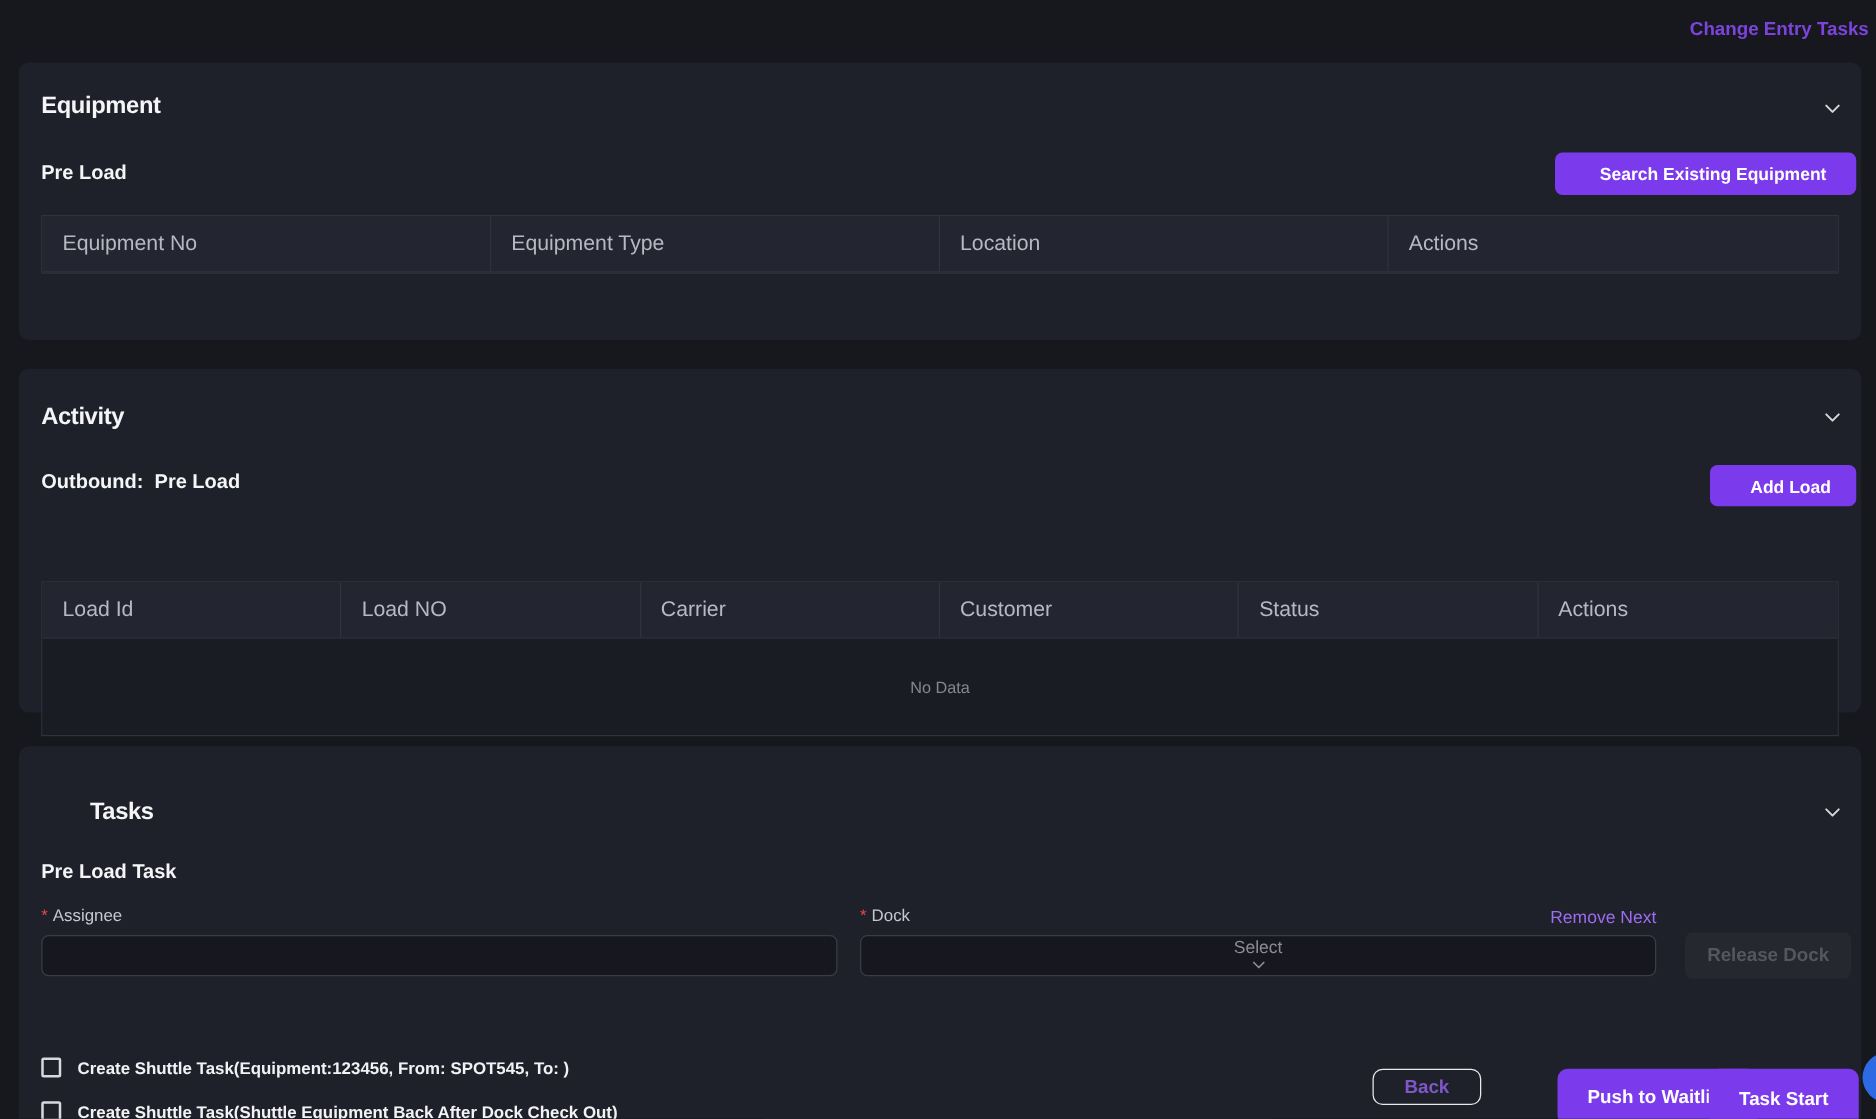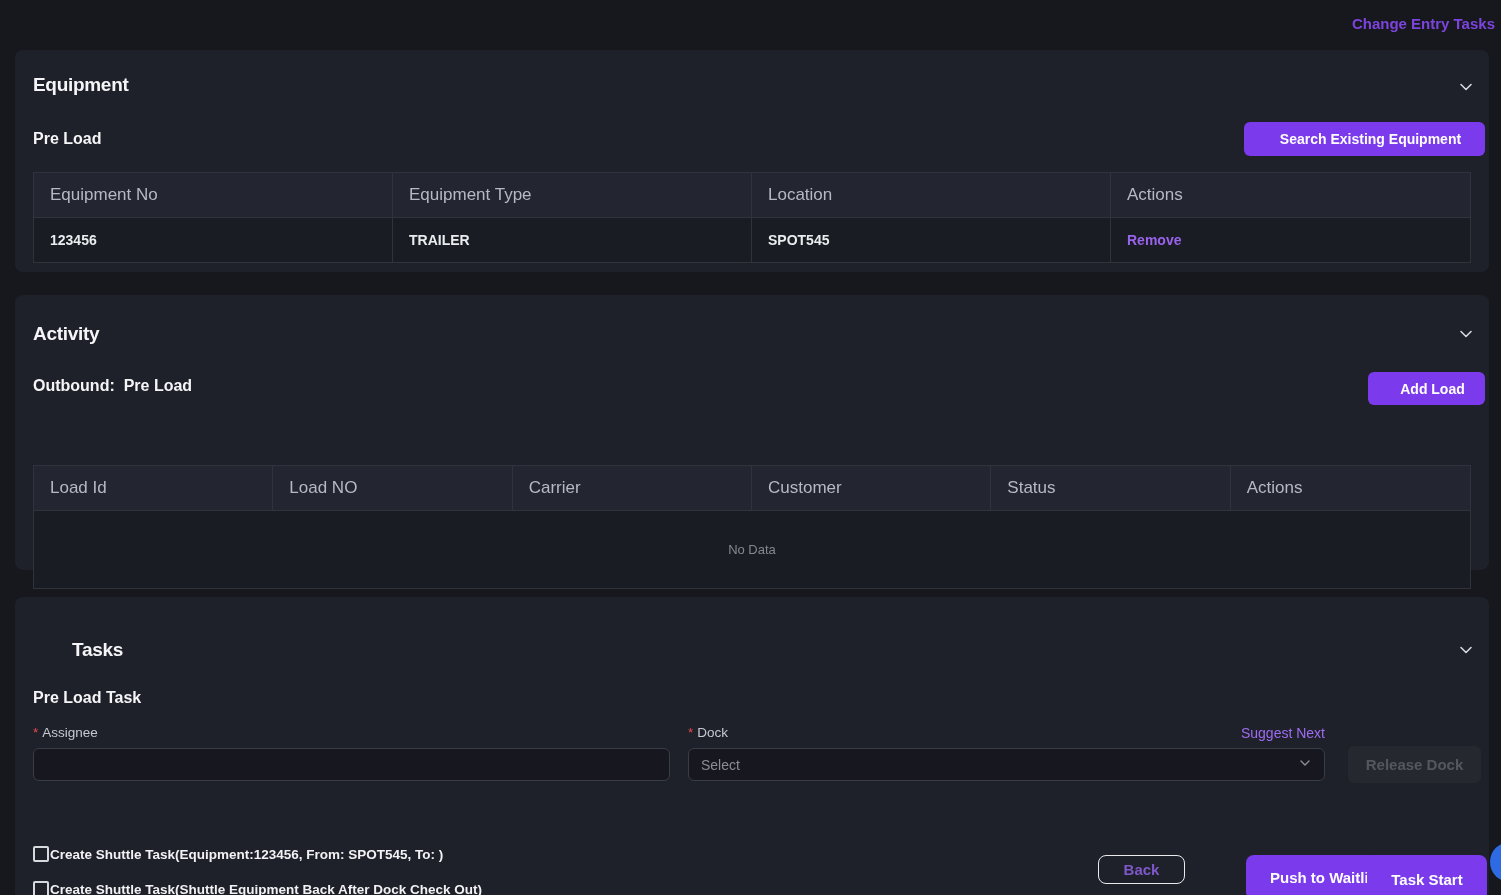--- a/index.html
+++ b/index.html
@@ -75,21 +75,21 @@
     display:flex; align-items:center; justify-content:space-between;
     padding:0 12px; cursor:pointer;
   }
   .select-placeholder { font-size:14px; color:#8b8d95; }
   .suggest-next { position:absolute; text-align:right; font-size:14px; font-weight:400; color:#9d6cf0; cursor:pointer; }
   .btn-disabled {
     position:absolute; display:flex; align-items:center; justify-content:center;
     background:#26282f; color:#55575f; font-size:15px; font-weight:700;
     border:none; border-radius:6px; cursor:not-allowed;
   }
-  .check-row { position:absolute; display:flex; align-items:center; gap:1px; }
+  .check-row { position:absolute; display:flex; align-items:center; gap:13px; }
   .checkbox {
     width:16px; height:16px; border:2px solid #d8d9de; border-radius:2px;
     background:transparent; flex:none; cursor:pointer;
   }
   .check-label { font-size:13.5px; font-weight:700; color:#f2f2f4; white-space:nowrap; }
   
   .btn-outline {
     position:absolute; display:flex; align-items:center; justify-content:center;
     background:transparent; border:1px solid #e9e9ee; border-radius:8px;
     color:#7e57c8; font-size:15px; font-weight:700; cursor:pointer;
@@ -120,28 +120,20 @@
   </span>
   <div class="sub-title" style="top:80px;">Pre Load</div>
   <button class="btn" style="position:absolute; right:4px; top:72px; width:241px; height:34px;">Search Existing Equipment</button>
 
   <div class="tbl" style="top:122px;">
     <div class="tbl-head eq-grid">
       <div class="th">Equipment No</div>
       <div class="th">Equipment Type</div>
       <div class="th">Location</div>
       <div class="th">Actions</div>
-    </div>
-    <div class="tbl-row eq-grid">
-      <div class="td">123456</div>
-      <div class="td">TRAILER</div>
-      <div class="td">SPOT545</div>
-      <div class="td">
-          <span class="link-purple">Remove</span>
-        </div>
     </div>
   </div>
 </div>
 
 <div class="panel" style="top:295px; height:275px;">
   <div class="panel-title" style="top:28px;">Activity</div>
   <span class="panel-chevron" style="top:30px;">
     <svg width="18" height="18" viewBox="0 0 18 18">
         <path d="M4 6.5l5 5 5-5" stroke="#d6d7dc" stroke-width="1.6" fill="none" stroke-linecap="round" stroke-linejoin="round"></path>
       </svg>
@@ -172,22 +164,22 @@
   <div class="sub-title" style="top:92px;">Pre Load Task</div>
 
   <div class="field-label" style="left:18px; top:128px;">
     <span class="req">*</span><span>Assignee</span>
   </div>
   <input class="text-input" style="left: 18px; top: 151px; width: 637px;" value="">
 
   <div class="field-label" style="left:673px; top:128px;">
     <span class="req">*</span><span>Dock</span>
   </div>
-  <div class="suggest-next" style="left:673px; top:128px; width:637px;">Suggest Next</div>
-  <div class="select-box" style="left:673px; top:151px; width:637px;">
+  <div class="suggest-next" style="left:673px; top:128px; width:637px;">Remove Next</div>
+  <div class="select-box" style="left:673px; top:151px; width:637px;flex-direction:column;">
     <span class="select-placeholder">Select</span>
     <span>
       <svg width="14" height="14" viewBox="0 0 14 14">
           <path d="M3 5l4 4 4-4" stroke="#8b8d95" stroke-width="1.4" fill="none" stroke-linecap="round" stroke-linejoin="round"></path>
         </svg>
     </span>
   </div>
   <button class="btn-disabled" style="left:1333px; top:149px; width:133px; height:37px;">Release Dock</button>
 
   <div class="check-row" style="left:18px; top:249px;">

